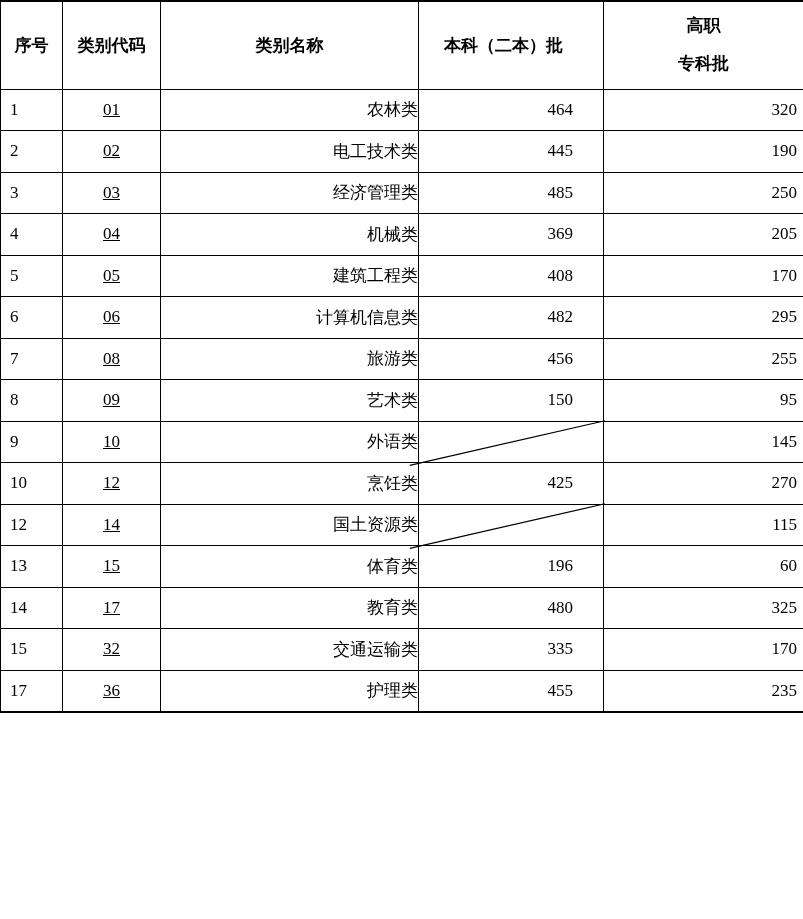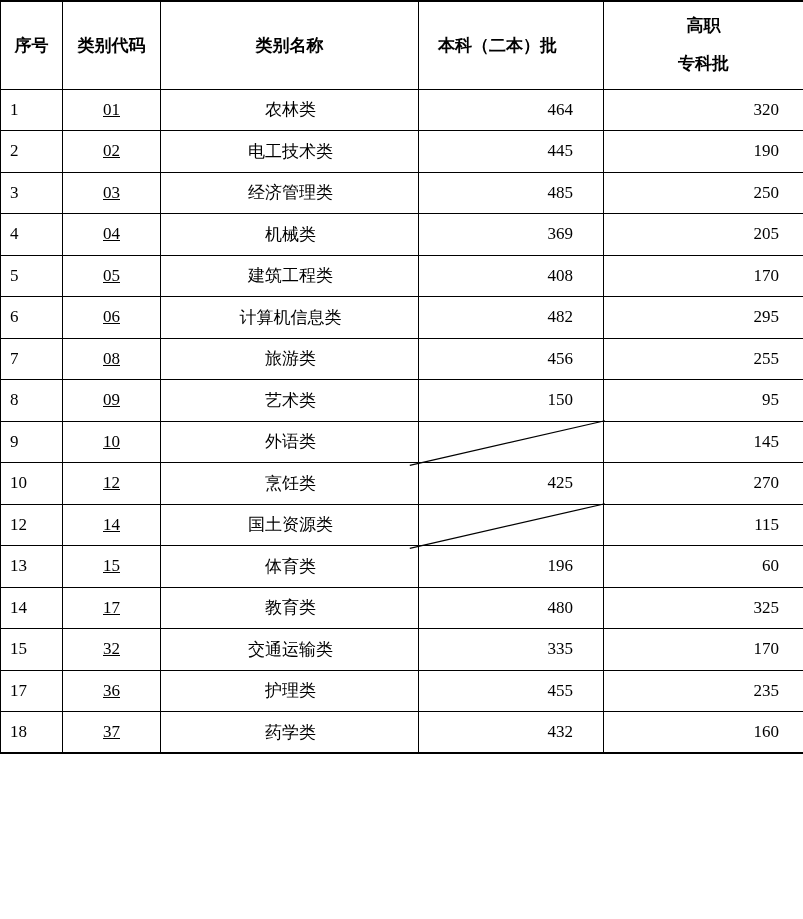--- a/index.html
+++ b/index.html
@@ -24,28 +24,28 @@
   .score-table td {
     border: 1px solid #000000;
     padding: 0;
     font-size: 17px;
     vertical-align: middle;
     overflow: visible;
   }
   .score-table thead tr { height: 88px; }
   .score-table tbody tr { height: 41.5px; }
   .score-table th { font-weight: bold; text-align: center; }
-  th.h-benke { text-align: left; padding-left: 19px; }
+  th.h-benke { text-align: left; padding-left: 25px; }
   .h-gaozhi-line1 { line-height: 20px; margin-bottom: 18px; }
   .h-gaozhi-line2 { line-height: 20px; }
   td.cell-index  { text-align: left;  padding-left: 9px; }
   td.cell-code   { text-align: center; text-decoration: underline; }
-  td.cell-name   { text-align: center;  padding-left: 2px; }
+  td.cell-name   { text-align: right;  padding-left: 2px; }
   td.cell-benke  { text-align: right; padding-right: 30px; position: relative; }
-  td.cell-gaozhi { text-align: right; padding-right: 24px; }
+  td.cell-gaozhi { text-align: right; padding-right: 6px; }
   .slash {
     display: none;
     position: absolute;
     inset: 0;
     width: 100%;
     height: 100%;
     overflow: visible;
     pointer-events: none;
   }
   .has-slash .slash { display: block; }
@@ -226,24 +226,14 @@
       <tr>
     <td class="cell-index">17</td>
     <td class="cell-code">36</td>
     <td class="cell-name">护理类</td>
     <td class="cell-benke">
       
       <span>455</span>
     </td>
     <td class="cell-gaozhi">235</td>
   </tr>
-      <tr>
-    <td class="cell-index">18</td>
-    <td class="cell-code">37</td>
-    <td class="cell-name">药学类</td>
-    <td class="cell-benke">
-      
-      <span>432</span>
-    </td>
-    <td class="cell-gaozhi">160</td>
-  </tr>
     </tbody>
 </table>
 
 </body></html>

